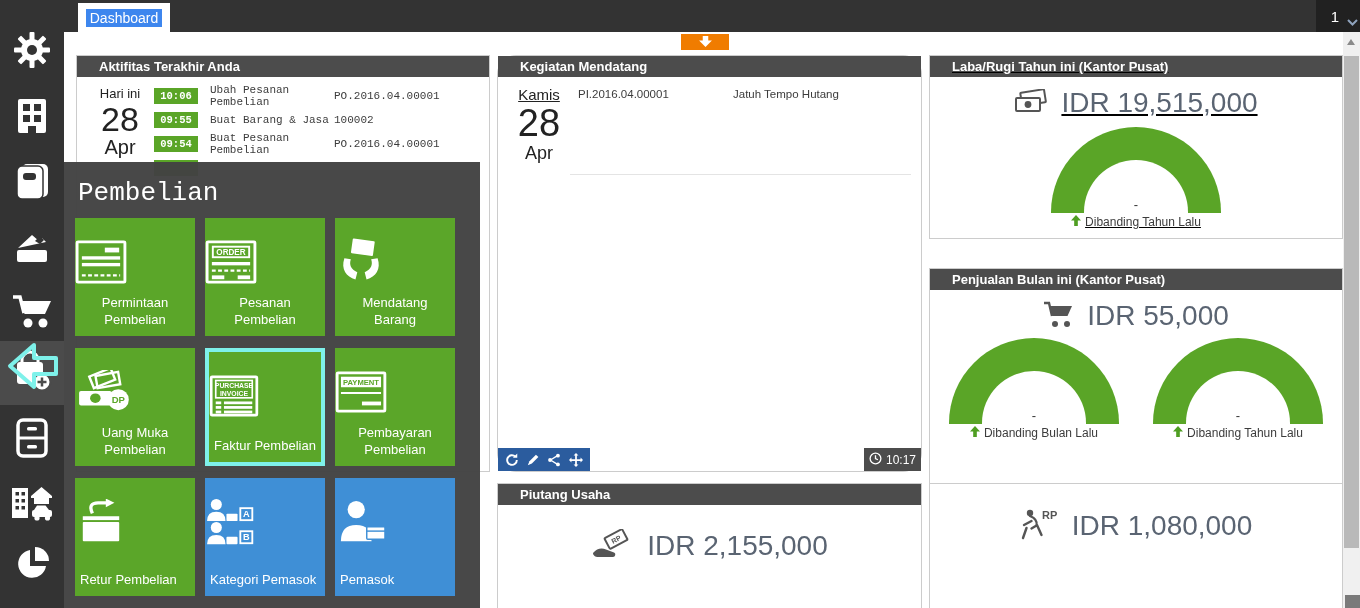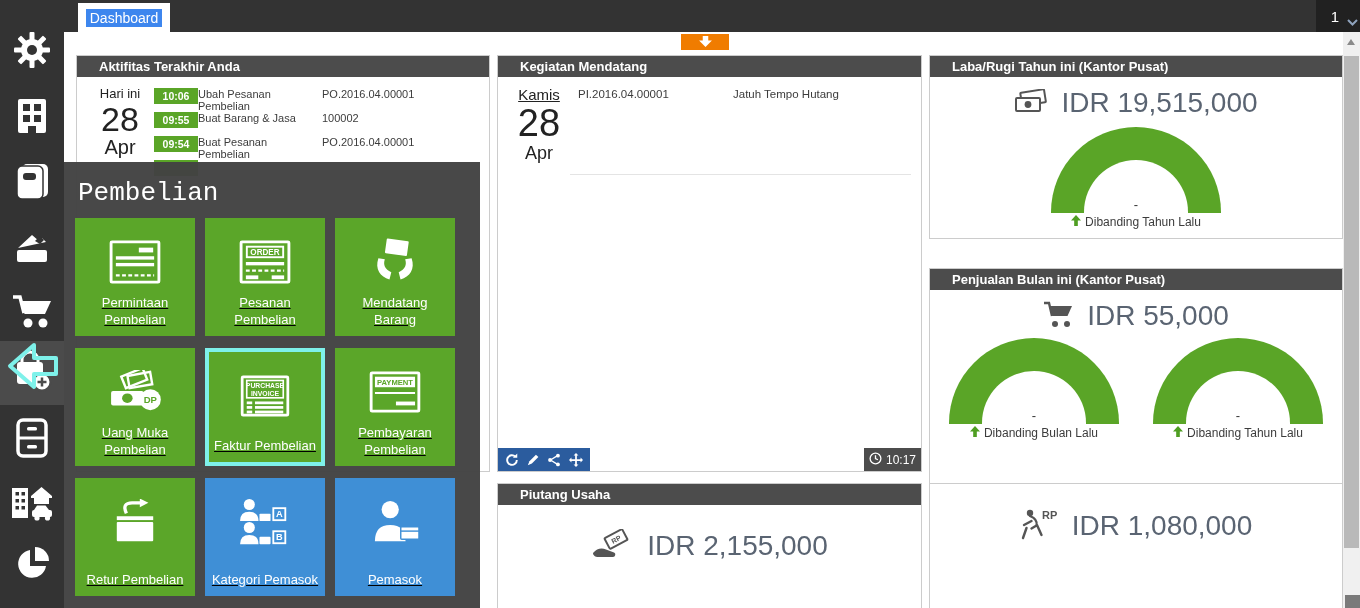--- a/index.html
+++ b/index.html
@@ -30,58 +30,58 @@
   .panel { position:absolute; background:#fff; border:1px solid #cccccc; }
   .panel-header { height:21px; background:#4c4c4c; color:#fff; font-size:13px; font-weight:bold;
                   line-height:21px; padding:0 22px; white-space:nowrap; overflow:hidden; }
 
   
   .p-activities { left:12px; top:23px; width:414px; height:417px; }
   .date-block { position:absolute; text-align:center; color:#222; }
   .date-lbl { font-size:13px; }
   .date-day { font-size:34px; line-height:36px; font-weight:400; }
   .date-mon { font-size:20px; line-height:20px; }
-  .act-row { position:absolute; left:77px; height:16px; display:flex; align-items:flex-start; }
+  .act-row { position:absolute; left:77px; height:16px; display:flex; align-items:center;font-family:Liberation Mono, monospace; }
   .time-badge { width:44px; height:16px; background:#5aa527; color:#fff; font-size:10.5px; font-weight:bold;
                 display:flex; align-items:center; justify-content:center; flex:none; }
-  .act-action { font-size:11px; color:#3c3c3c; width:124px; }
+  .act-action { font-size:11px; color:#3c3c3c; margin-left:12px; width:124px; }
   .act-ref { font-size:11px; color:#3c3c3c; }
   .act-stub { position:absolute; left:77px; top:104px; width:44px; height:16px; background:#5aa527; }
 
   
   .overlay { position:absolute; left:0; top:130px; width:416px; height:446px;
              background:rgba(66,66,66,0.97); z-index:5; }
   .overlay-title { color:#fff; font-size:26px; font-weight:300; margin:16px 0 0 14px;font-family:Liberation Mono, monospace; }
   .tile-grid { position:absolute; left:11px; top:56px; display:grid;
                grid-template-columns:repeat(3,120px); grid-auto-rows:118px; gap:12px 10px; }
-  .tile { display:flex; flex-direction:column; align-items:center; cursor:pointer;text-decoration:underline; }
+  .tile { display:flex; flex-direction:column; align-items:flex-start; cursor:pointer; }
   .tile.green { background:#5ba629; }
   .tile.blue  { background:#3f8fd6; }
   .tile.highlight { border:4px solid #7ef1ea; }
   .tile-icon { height:60px; margin-top:14px; display:flex; align-items:center; justify-content:center; }
   .tile-label { color:#fff; font-size:13px; line-height:17px; text-align:center; padding:0 5px 8px;
                 margin-top:auto; }
 
   
   .hl-arrow { position:absolute; left:6px; top:341px; z-index:10; }
 
   
-  .p-upcoming { left:433px; top:23px; width:425px; height:417px; }
+  .p-upcoming { left:433px; top:23px; width:425px; height:417px;border-radius:19px; }
   .up-row { position:absolute; left:80px; top:32px; display:flex;gap:20px; }
   .up-ref { font-size:11.5px; color:#3c3c3c; width:135px; }
   .up-desc { font-size:11.5px; color:#3c3c3c; }
   .up-sep { position:absolute; left:72px; right:10px; top:118px; border-top:1px solid #e4e4e4; }
   .mini-toolbar { position:absolute; left:0; bottom:0; width:92px; height:23px; background:#2b5c9e;
                   display:flex; align-items:center; justify-content:space-evenly; }
   .mini-toolbar span { display:flex; cursor:pointer; }
   .clock-badge { position:absolute; right:0; bottom:0; width:57px; height:23px; background:#4c4c4c;
                  color:#fff; font-size:12px; display:flex; align-items:center; justify-content:center; gap:4px; }
 
   
-  .p-profit { left:865px; top:23px; width:414px; height:184px; }
+  .p-profit { left:865px; top:23px; width:414px; height:184px;text-decoration:underline; }
   .p-sales  { left:865px; top:236px; width:414px; height:227px; }
   .p-recv   { left:433px; top:451px; width:425px; height:130px; }
   .p-pay    { left:865px; top:451px; width:414px; height:130px; }
   .amount-row { display:flex; align-items:center; justify-content:center; gap:14px; margin-top:10px; }
   .amount { font-size:28px; color:#5a6472; }
   .big-amount-row { margin-top:24px; }
 
   .gauge { position:relative; width:170px; height:86px; margin:0 auto; }
   .gauge .arc { position:absolute; left:0; top:0; width:170px; height:86px; background:#5aa527;
                 border-radius:170px 170px 0 0; }

